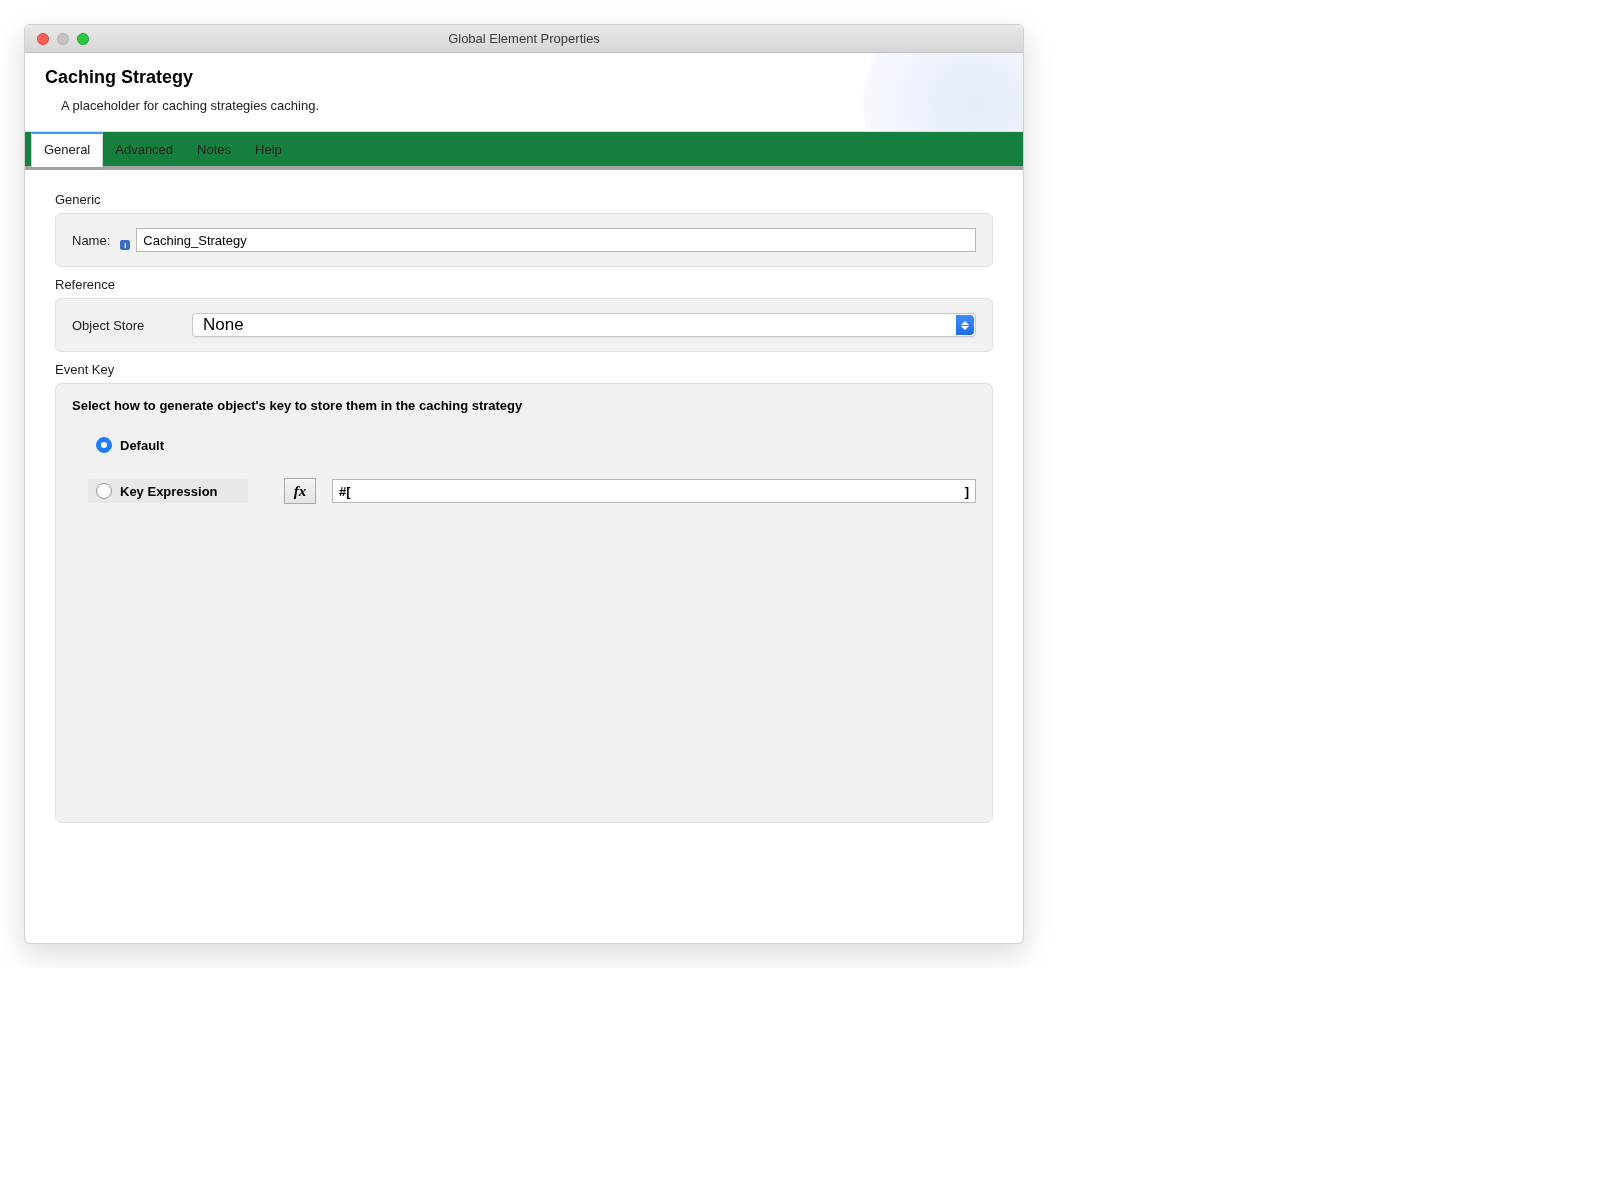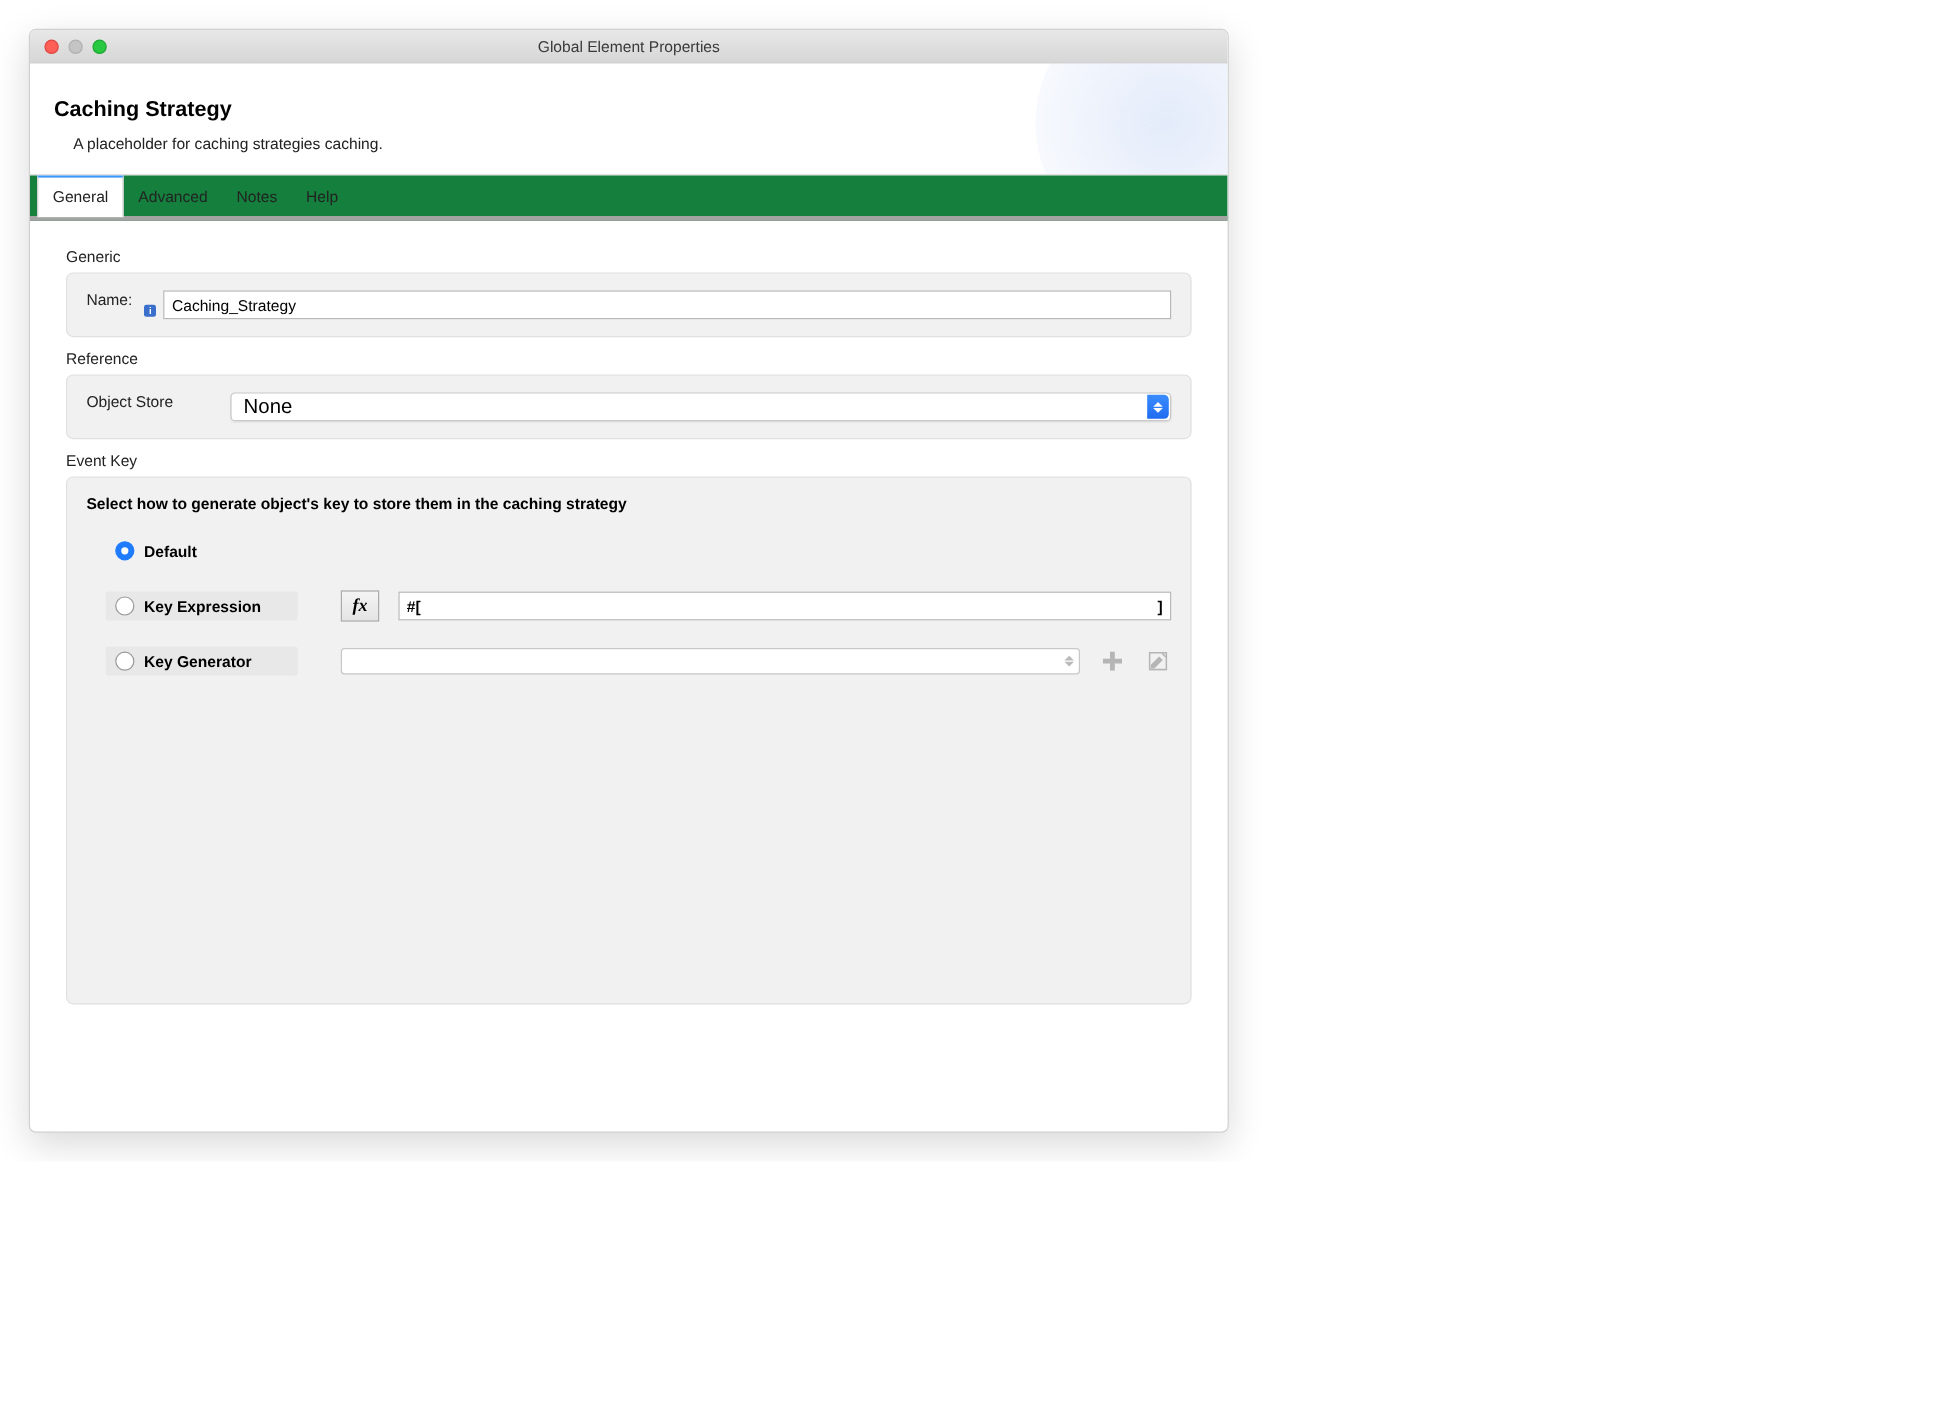--- a/index.html
+++ b/index.html
@@ -43,21 +43,21 @@
     .titlebar-title {
       position: absolute;
       left: 0; right: 0;
       text-align: center;
       font-size: 13px;
       color: #3a3a3a;
       pointer-events: none;
     }
     .header-panel {
       background: #fff;
-      padding: 28px 20px 18px 20px;
+      padding: 14px 20px 18px 20px;
       border-bottom: 1px solid #e0e0e0;
       position: relative;
       overflow: hidden;
     }
     .header-panel::after {
       content: "";
       position: absolute;
       right: -60px;
       top: -60px;
       width: 220px;
@@ -110,20 +110,21 @@
       margin-bottom: 2px;
     }
     .group-body {
       background: #f1f1f1;
       border: 1px solid #e0e0e0;
       border-radius: 6px;
       padding: 14px 16px;
     }
     .row {
       display: flex;
+      align-items: center;
       gap: 10px;
     }
     .field-label {
       font-size: 13px;
       color: #222;
       white-space: nowrap;
     }
     .info-icon {
       width: 10px; height: 10px;
       background: #3b6fcc;
@@ -348,39 +349,18 @@
           </div>
           <div class="fx-btn">
             <span>fx</span>
           </div>
           <div class="expr-input">
             <span class="lbracket">#[</span>
             <span class="rbracket">]</span>
           </div>
         </div>
 
-        <div class="radio-row">
-          <div class="radio-label-group">
-            <span class="radio"></span>
-            <span>Key Generator</span>
-          </div>
-          <div class="gen-select">
-            <span></span>
-            <span class="gen-arrows"></span>
-          </div>
-          <div class="icon-btn">
-            <svg width="16" height="16" viewBox="0 0 16 16">
-                <path fill="currentColor" d="M6 0h4v6h6v4h-6v6H6v-6H0V6h6z"></path>
-              </svg>
-          </div>
-          <div class="icon-btn">
-            <svg width="16" height="16" viewBox="0 0 16 16">
-                <path fill="currentColor" d="M2 11l7-7 3 3-7 7H2v-3zM11 2l1-1 3 3-1 1-3-3z"></path>
-                <path fill="none" stroke="currentColor" stroke-width="1.3" d="M1 1h14v14H1z"></path>
-              </svg>
-          </div>
-        </div>
 
       </div>
     </div>
 
   </div>
 </div>
 
 </body></html>

